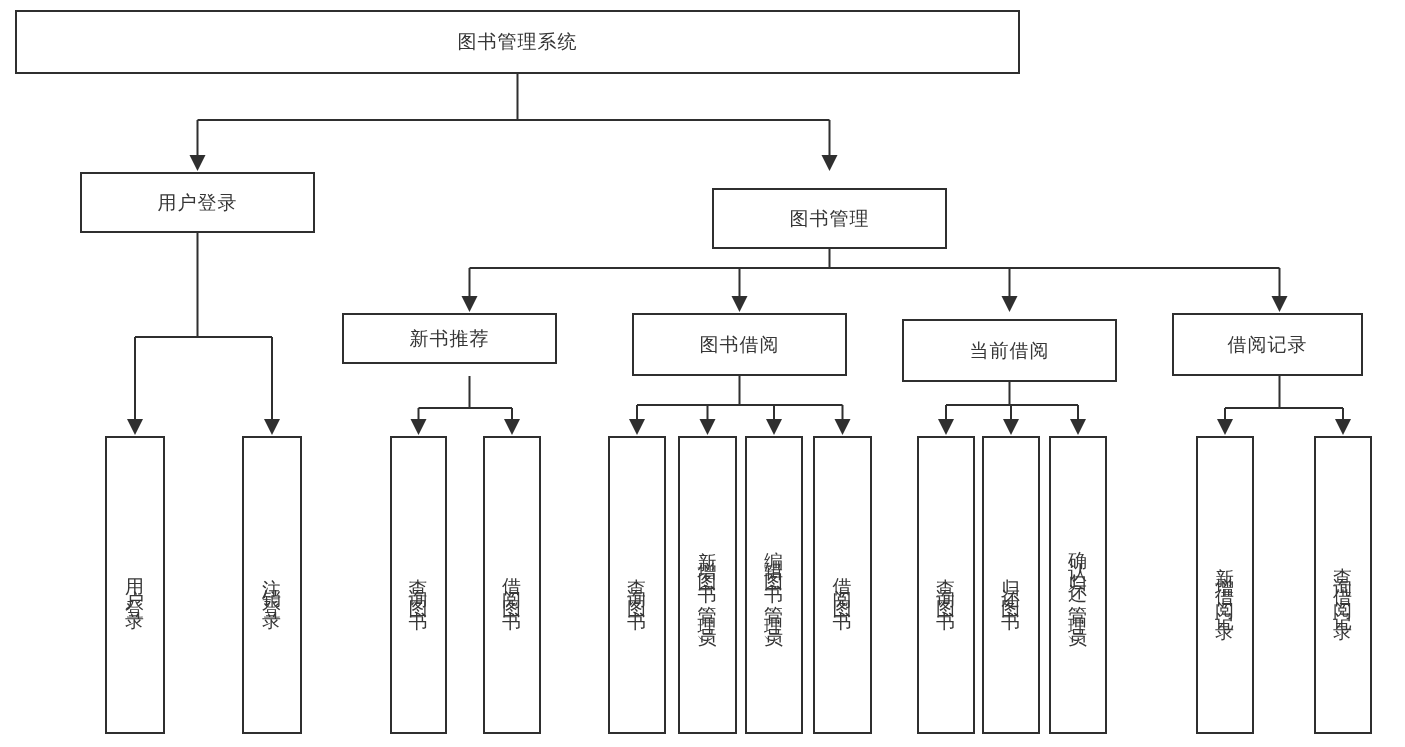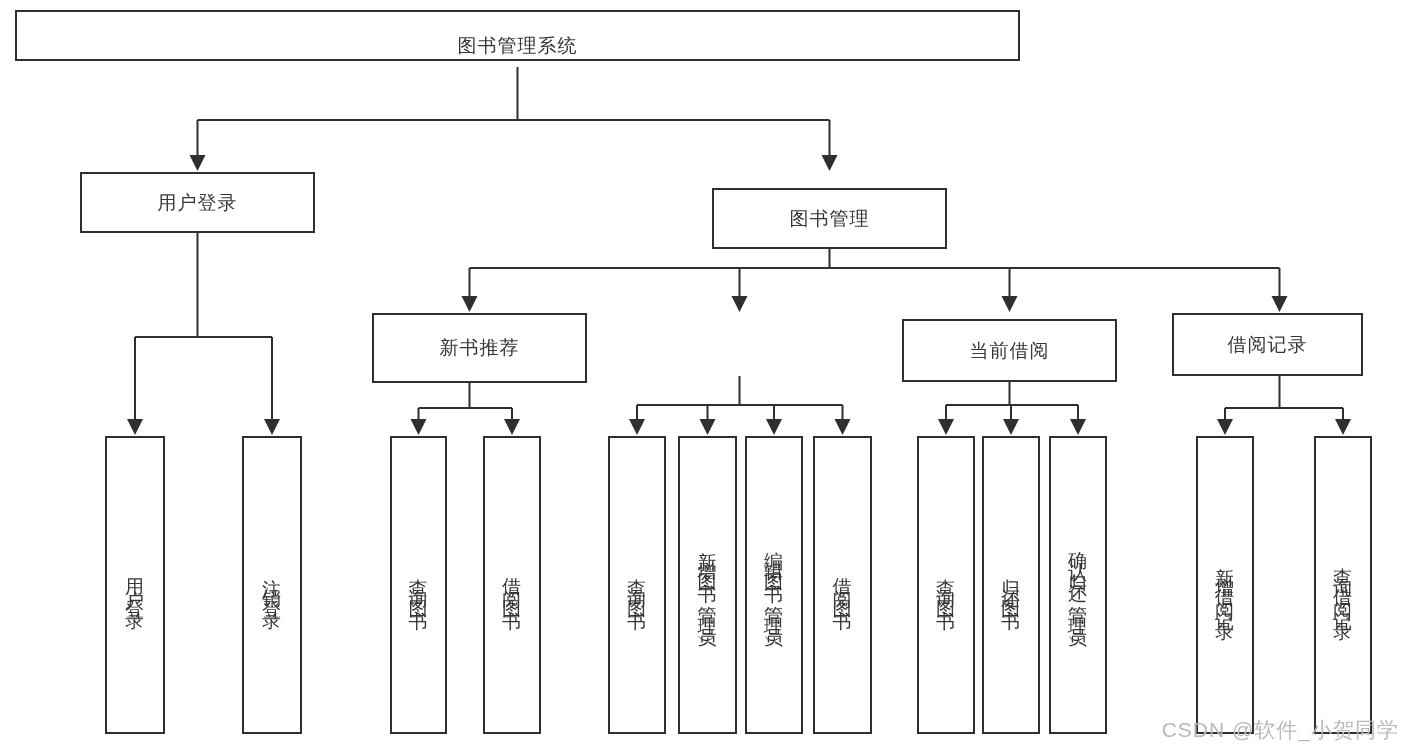--- a/index.html
+++ b/index.html
@@ -114,40 +114,43 @@
 
     <g stroke="#2f2f2f" stroke-width="2" fill="none">
       <path d="M1279.5 376 V408 M1225 408 H1343 M1225 408 V420 M1343 408 V420"></path>
     </g>
     <g fill="#2f2f2f" stroke="none">
       <polygon points="1217,419 1233,419 1225,435"></polygon>
       <polygon points="1335,419 1351,419 1343,435"></polygon>
     </g>
   </svg>
 
-  <div class="node hbox" style="left:15px; top:10px; width:1005px; height:51px;align-items:flex-end;">
+  <div class="node hbox" style="left:15px; top:10px; width:1005px; height:64px;">
     <span>图书管理系统</span>
   </div>
 
   <div class="node hbox" style="left:80px; top:172px; width:235px; height:61px;">
     <span>用户登录</span>
   </div>
   <div class="node hbox" style="left:712px; top:188px; width:235px; height:61px;">
     <span>图书管理</span>
   </div>
 
   <div class="node vbox" style="left:105px; top:436px; width:60px; height:298px;">
     <span>用户登录</span>
   </div>
   <div class="node vbox" style="left:242px; top:436px; width:60px; height:298px;">
     <span>注销登录</span>
   </div>
 
-  <div class="node hbox" style="left:372px; top:313px; width:215px; height:70px;">
+  <div class="node hbox" style="left:342px; top:313px; width:215px; height:51px;">
     <span>新书推荐</span>
+  </div>
+  <div class="node hbox" style="left:632px; top:313px; width:215px; height:63px;">
+    <span>图书借阅</span>
   </div>
   <div class="node hbox" style="left:902px; top:313px; width:215px; height:63px;margin-top:6px;">
     <span>当前借阅</span>
   </div>
   <div class="node hbox" style="left:1172px; top:313px; width:191px; height:63px;">
     <span>借阅记录</span>
   </div>
 
   <div class="node vbox" style="left:390px; top:436px; width:57px; height:298px;">
     <span>查询图书</span>
@@ -179,15 +182,14 @@
     <span>确认归还（管理员）</span>
   </div>
 
   <div class="node vbox" style="left:1196px; top:436px; width:58px; height:298px;">
     <span>新增借阅记录</span>
   </div>
   <div class="node vbox" style="left:1314px; top:436px; width:58px; height:298px;">
     <span>查询借阅记录</span>
   </div>
 
-  <div class="watermark">CSDN @软件_小贺同学</div>
 
 </div>
 
 </body></html>

